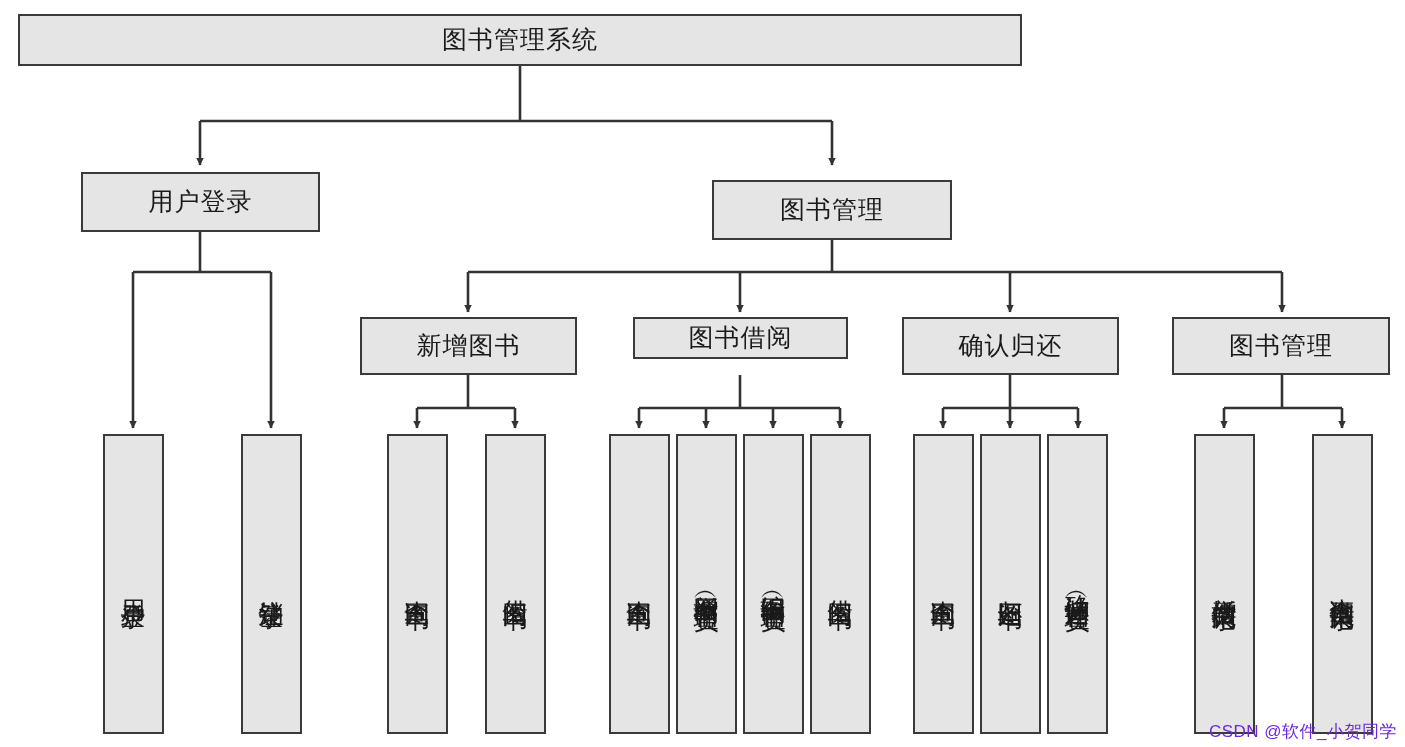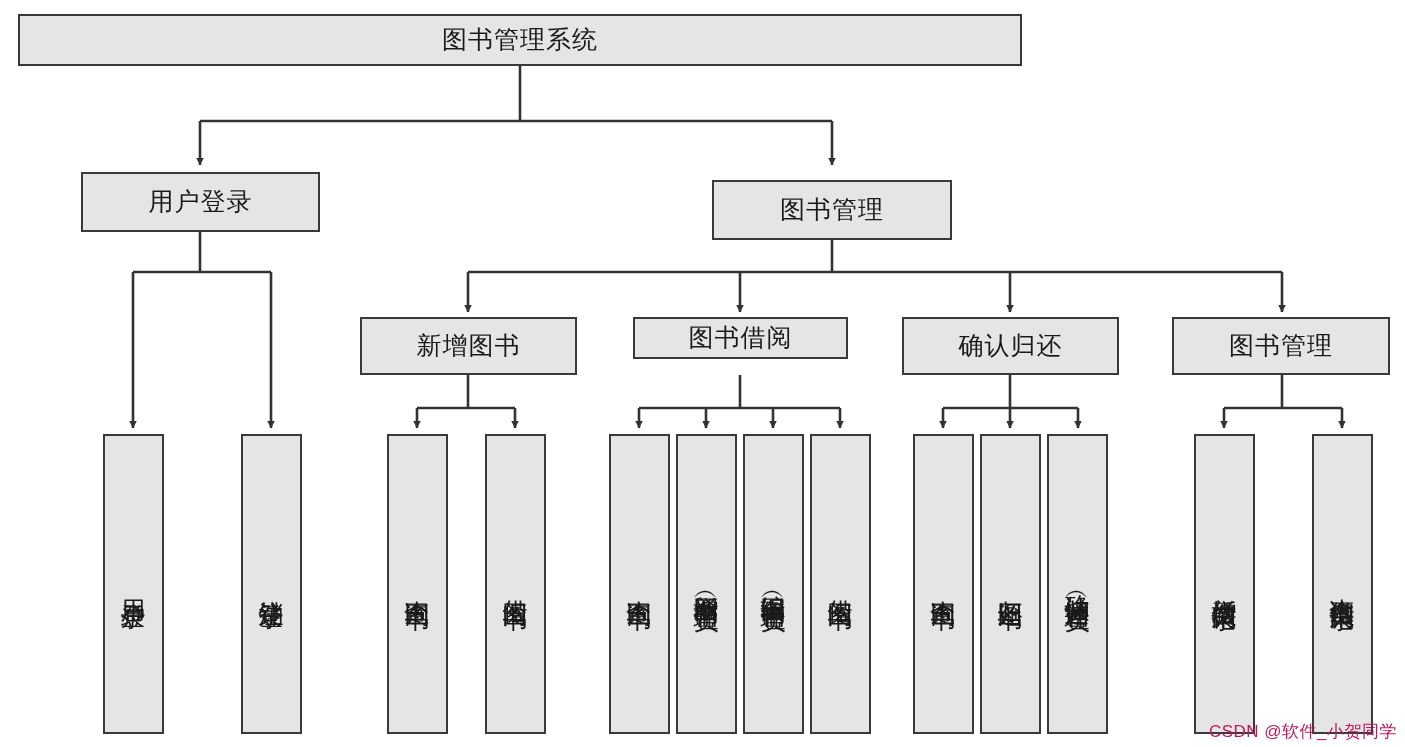--- a/index.html
+++ b/index.html
@@ -49,21 +49,21 @@
   .node.vert .vlabel {
     writing-mode: vertical-rl;
     text-orientation: upright;
     display: block;
   }
   .watermark {
     position: absolute;
     right: 8px;
     bottom: 4px;
     font-size: 17px;
-    color: #be185d;
+    color: #6d28d9;
     letter-spacing: 0.5px;
     white-space: nowrap;
   }
 </style>
 </head>
 <body>
 
 <div id="canvas">
 
   <svg id="edges" viewBox="0 0 1405 747" xmlns="http://www.w3.org/2000/svg">

